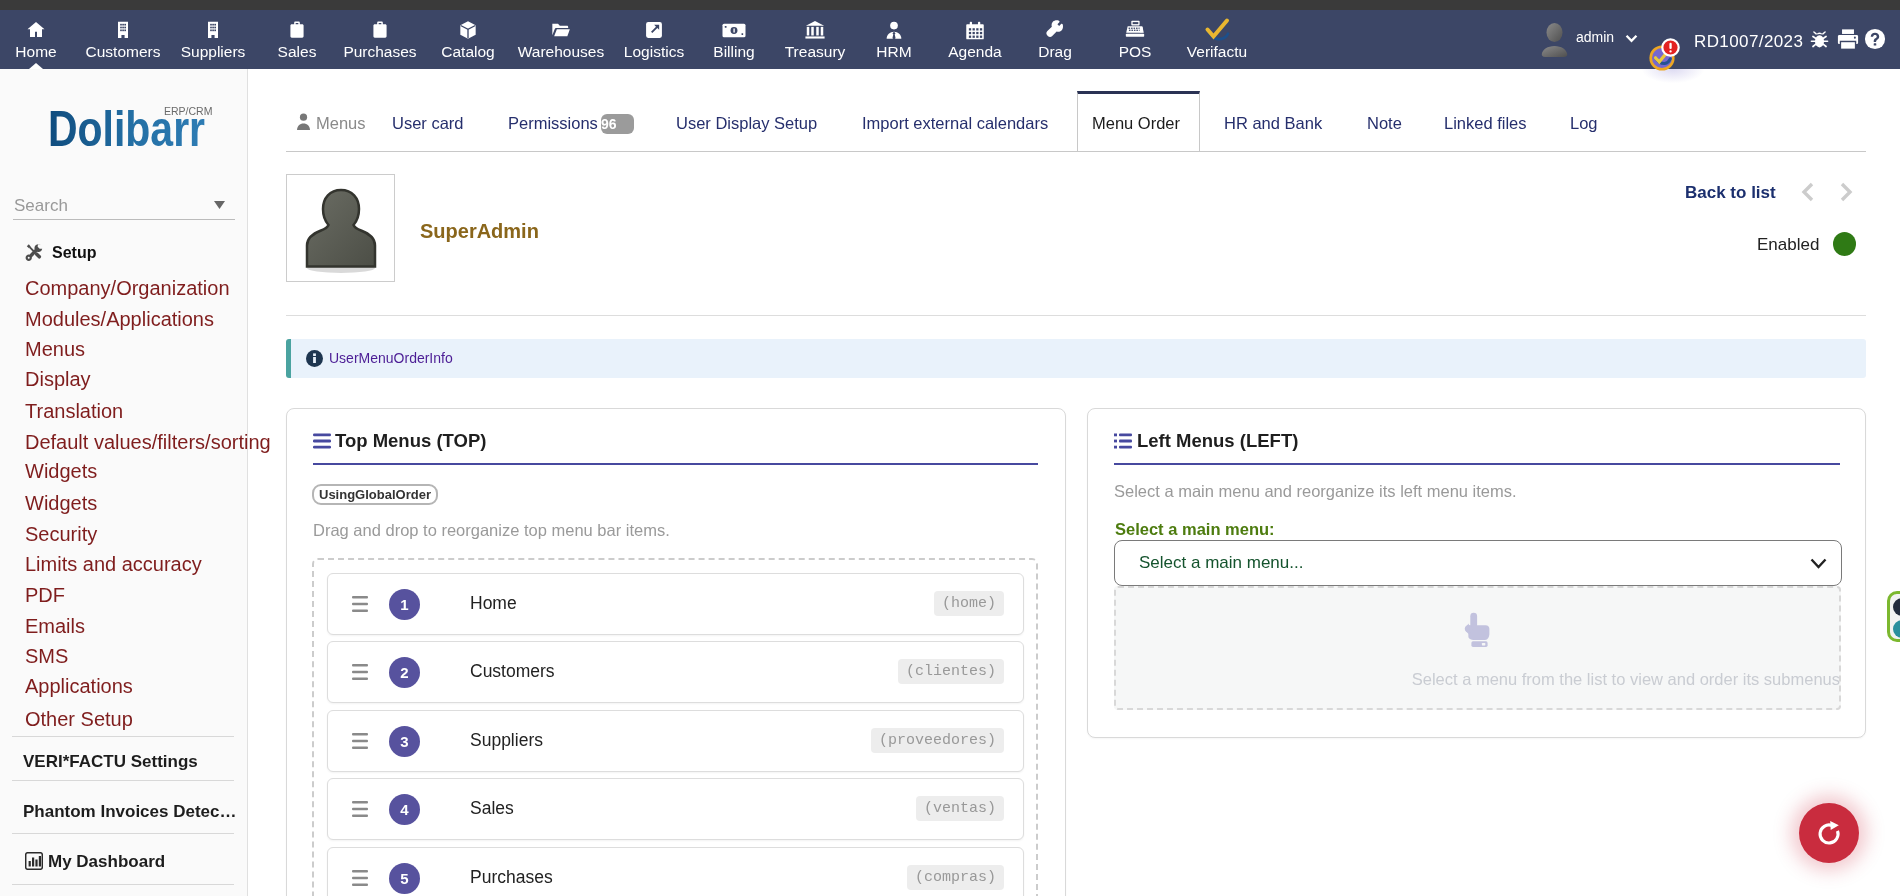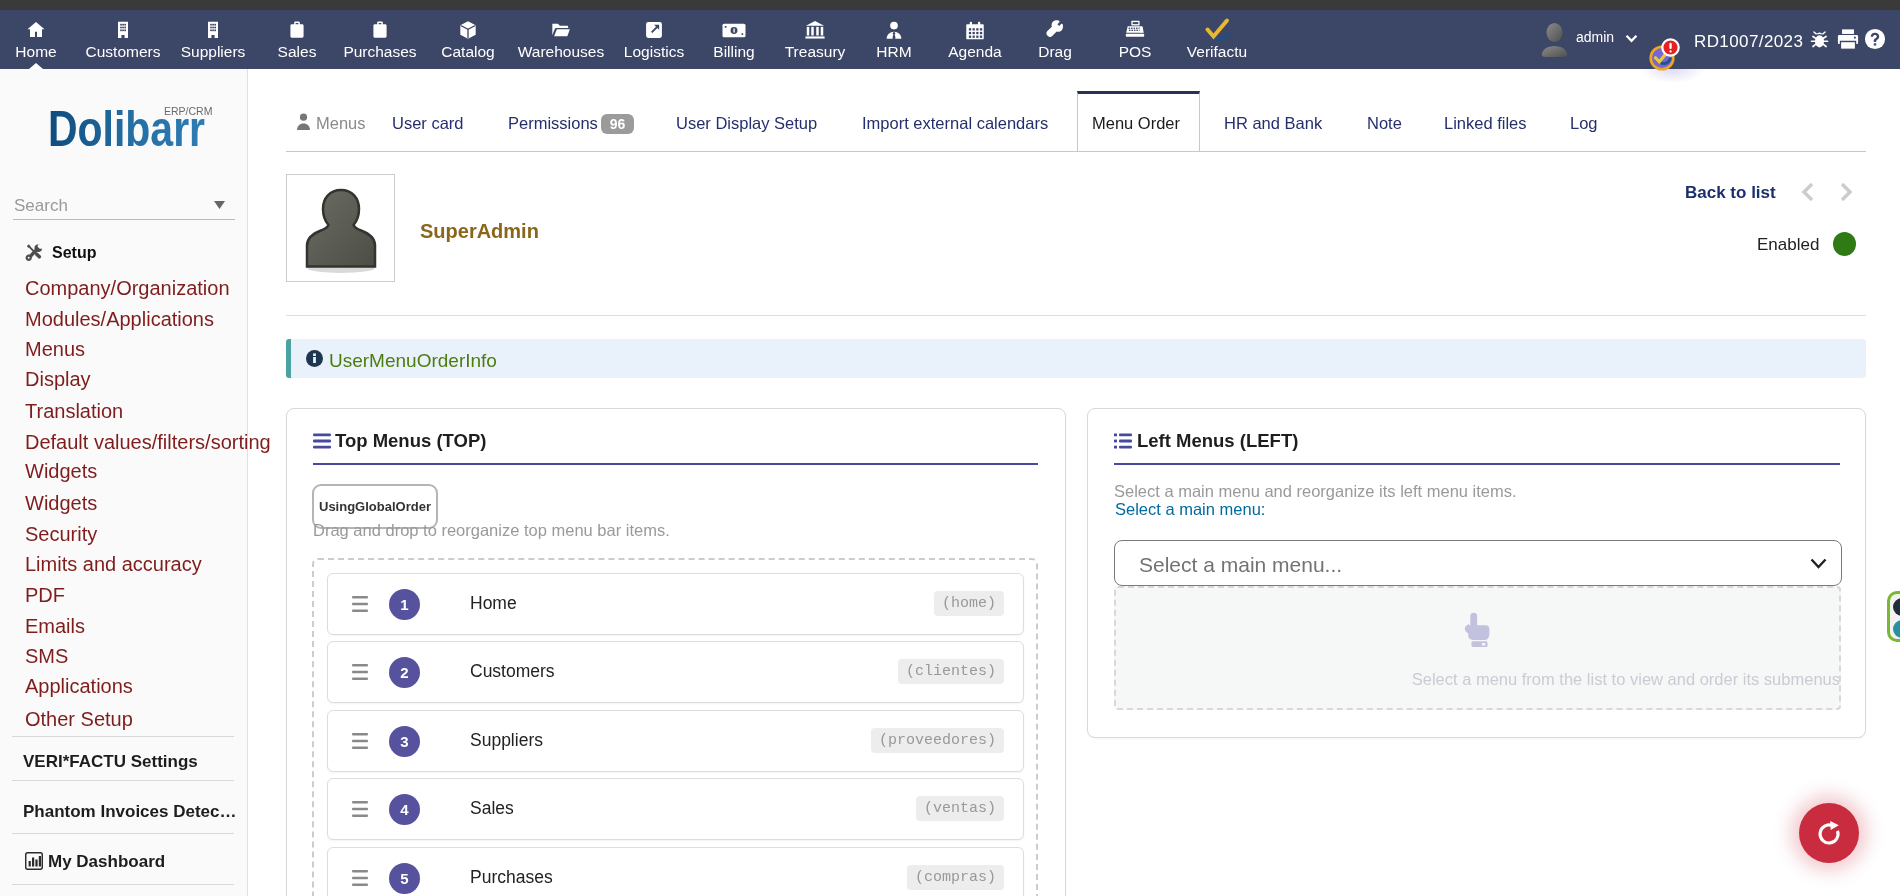--- a/index.html
+++ b/index.html
@@ -317,21 +317,21 @@
 
 <div style="position:absolute;left:286px;top:151px;width:1580px;border-top:1px solid #c8c8c8"></div>
 <div style="position:absolute;left:1077px;top:91px;width:123px;height:60px;background:#fff;border:1px solid #c8c8c8;border-top:3px solid #2a3254;border-bottom:none"></div>
 <svg style="position:absolute;left:296px;top:113px;width:15px;height:17px" viewBox="0 0 15 17">
     <circle cx="7.5" cy="4.2" r="3.6" fill="#777"></circle>
     <path fill="#777" d="M1 17c0-4 2.9-6.6 6.5-6.6S14 13 14 17z"></path>
   </svg>
 <div class="tab" style="left:316px;top:114px;color:#8a8a8a">Menus</div>
 <div class="tab" style="left:392px;top:114px">User card</div>
 <div class="tab" style="left:508px;top:114px">Permissions</div>
-<div style="position:absolute;left:601px;top:114px;width:33px;height:20px;background:#9b9b9b;border-radius:6px;color:#fff;font-size:14px;font-weight:bold;text-align:center;line-height:20px">96</div>
+<div style="position:absolute;left:601px;top:114px;width:33px;height:20px;background:#9b9b9b;border-radius:6px;color:#fff;font-size:14px;font-weight:bold;text-align:left;line-height:20px">96</div>
 <div class="tab" style="left:676px;top:114px">User Display Setup</div>
 <div class="tab" style="left:862px;top:114px">Import external calendars</div>
 <div class="tab" style="left:1092px;top:114px;color:#1c1c1c">Menu Order</div>
 <div class="tab" style="left:1224px;top:114px">HR and Bank</div>
 <div class="tab" style="left:1367px;top:114px">Note</div>
 <div class="tab" style="left:1444px;top:114px">Linked files</div>
 <div class="tab" style="left:1570px;top:114px">Log</div>
 
 <div style="position:absolute;left:286px;top:174px;width:109px;height:108px;background:#fff;border:1px solid #ccc"></div>
 <svg style="position:absolute;left:301px;top:186px;width:80px;height:88px" viewBox="0 0 80 88">
@@ -355,33 +355,33 @@
 <div style="position:absolute;left:1757px;top:235px;font-size:17px;color:#222">Enabled</div>
 <div style="position:absolute;left:1833px;top:232px;width:23px;height:24px;border-radius:50%;background:#2f7a15"></div>
 <div style="position:absolute;left:286px;top:315px;width:1580px;border-top:1px solid #ddd"></div>
 
 <div style="position:absolute;left:286px;top:339px;width:1580px;height:39px;background:#e9f2fb;border-left:5px solid #4aa3a0;border-radius:3px"></div>
 <svg style="position:absolute;left:306px;top:350px;width:17px;height:17px" viewBox="0 0 17 17">
     <circle cx="8.5" cy="8.5" r="8.5" fill="#1e3650"></circle>
     <rect x="7.1" y="7" width="2.8" height="6" fill="#e9f2fb"></rect>
     <rect x="7.1" y="3.4" width="2.8" height="2.6" fill="#e9f2fb"></rect>
   </svg>
-<div style="position:absolute;left:329px;top:350px;font-size:19px;color:#4d7c0f">UserMenuOrderInfo</div>
+<div style="position:absolute;left:329px;top:350px;font-size:14px;color:#4c1d95">UserMenuOrderInfo</div>
 
 <div class="card" style="left:286px;top:408px;width:780px;height:700px"></div>
 <svg style="position:absolute;left:313px;top:433px;width:18px;height:16px" viewBox="0 0 18 16">
     <g fill="#47499f">
       <rect x="0" y="0.5" width="18" height="2.8" rx="1.2"></rect>
       <rect x="0" y="6.6" width="18" height="2.8" rx="1.2"></rect>
       <rect x="0" y="12.7" width="18" height="2.8" rx="1.2"></rect>
     </g>
   </svg>
 <div class="cardtitle" style="left:335px;top:430px">Top Menus (TOP)</div>
 <div class="cardline" style="left:313px;top:463px;width:725px"></div>
-<div style="position:absolute;left:312px;top:484px;padding:13px 5px;border:2px solid #b5b5b5;border-radius:9px;font-size:13px;font-weight:bold;color:#333">UsingGlobalOrder</div>
+<div style="position:absolute;left:312px;top:484px;padding:1px 5px;border:2px solid #b5b5b5;border-radius:9px;font-size:13px;font-weight:bold;color:#333">UsingGlobalOrder</div>
 <div class="graytext" style="left:313px;top:521px">Drag and drop to reorganize top menu bar items.</div>
 <div style="position:absolute;left:312px;top:558px;width:726px;height:600px;border:2px dashed #ccc;border-radius:6px"></div>
 <div class="mrow" style="top:573px">
     <svg class="rham" viewBox="0 0 16 20">
       <g fill="#8a8a8a">
         <rect y="2" width="16" height="2.6" rx="1"></rect>
         <rect y="8.7" width="16" height="2.6" rx="1"></rect>
         <rect y="15.4" width="16" height="2.6" rx="1"></rect>
       </g>
     </svg>
@@ -445,23 +445,23 @@
       <rect x="5" y="0.5" width="13" height="2.8" rx="1"></rect>
       <rect x="0" y="6.6" width="3" height="2.8"></rect>
       <rect x="5" y="6.6" width="13" height="2.8" rx="1"></rect>
       <rect x="0" y="12.7" width="3" height="2.8"></rect>
       <rect x="5" y="12.7" width="13" height="2.8" rx="1"></rect>
     </g>
   </svg>
 <div class="cardtitle" style="left:1137px;top:430px">Left Menus (LEFT)</div>
 <div class="cardline" style="left:1114px;top:463px;width:726px"></div>
 <div class="graytext" style="left:1114px;top:482px">Select a main menu and reorganize its left menu items.</div>
-<div style="position:absolute;left:1115px;top:500px;font-size:16.5px;font-weight:normal;color:#0369a1">Select a main menu:</div>
+<div style="position:absolute;left:1115px;top:520px;font-size:16.5px;font-weight:bold;color:#4d7c0f">Select a main menu:</div>
 <div style="position:absolute;left:1114px;top:540px;width:728px;height:46px;background:#fff;border:1.5px solid #7a7a7a;border-radius:8px"></div>
-<div style="position:absolute;left:1139px;top:553px;font-size:21px;color:#737373">Select a main menu...</div>
+<div style="position:absolute;left:1139px;top:553px;font-size:17px;color:#14532d">Select a main menu...</div>
 <svg style="position:absolute;left:1810px;top:558px;width:17px;height:11px" viewBox="0 0 17 11">
     <path fill="none" stroke="#222" stroke-width="2.4" d="M1.5 1.5 8.5 9l7-7.5"></path>
   </svg>
 <div style="position:absolute;left:1114px;top:586px;width:727px;height:124px;background:#f6f7f7;border:2px dashed #d8d8d8;border-radius:4px"></div>
 <svg style="position:absolute;left:1464px;top:612px;width:26px;height:35px" viewBox="0 0 26 35">
     <g fill="#c2c2de">
       <rect x="6.3" y="0.8" width="6.8" height="17" rx="3.4"></rect>
       <path d="M4.8 11.5 1.6 14.8c-1.1 1.1-1.1 2.9 0 4l3.2 3.4z"></path>
       <path d="M4 13.2h17.5c2.5 0 3.9 1.6 3.9 3.9v4.2c0 3.8-1.6 6.7-4.4 6.7H9.3c-2.2 0-3.9-1-4.9-2.8z"></path>
       <circle cx="4.6" cy="16.8" r="3.6"></circle>

